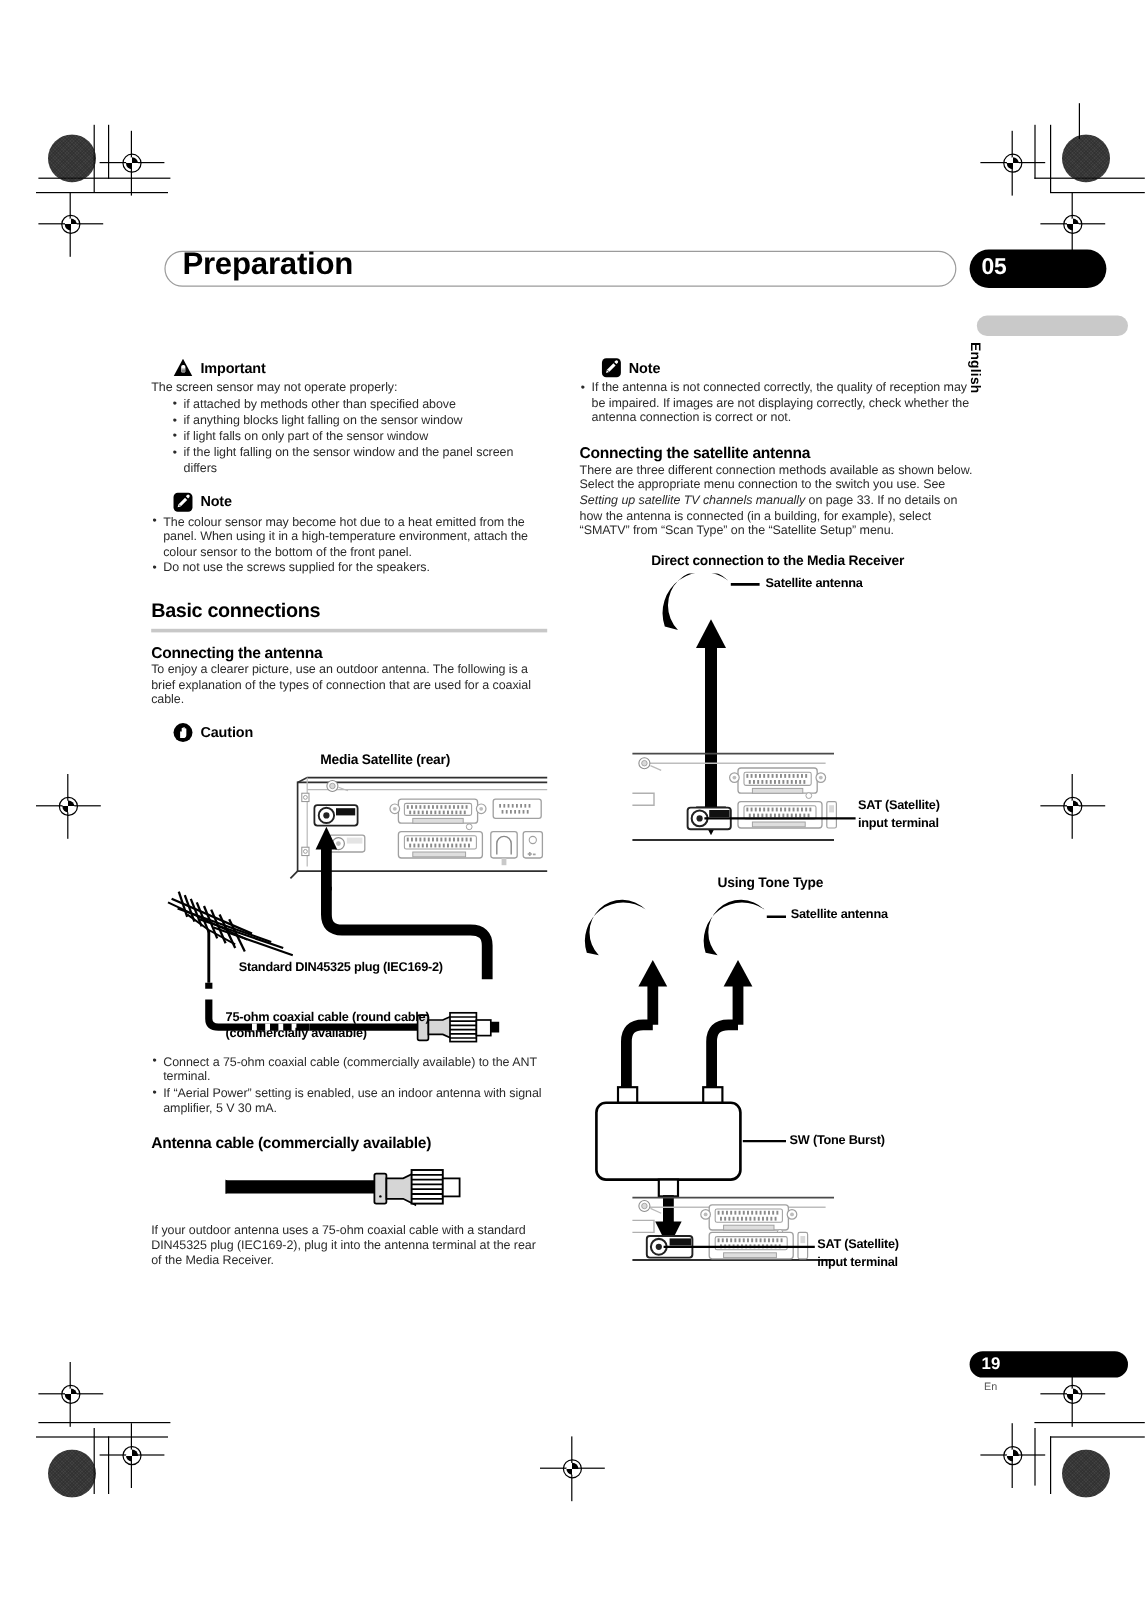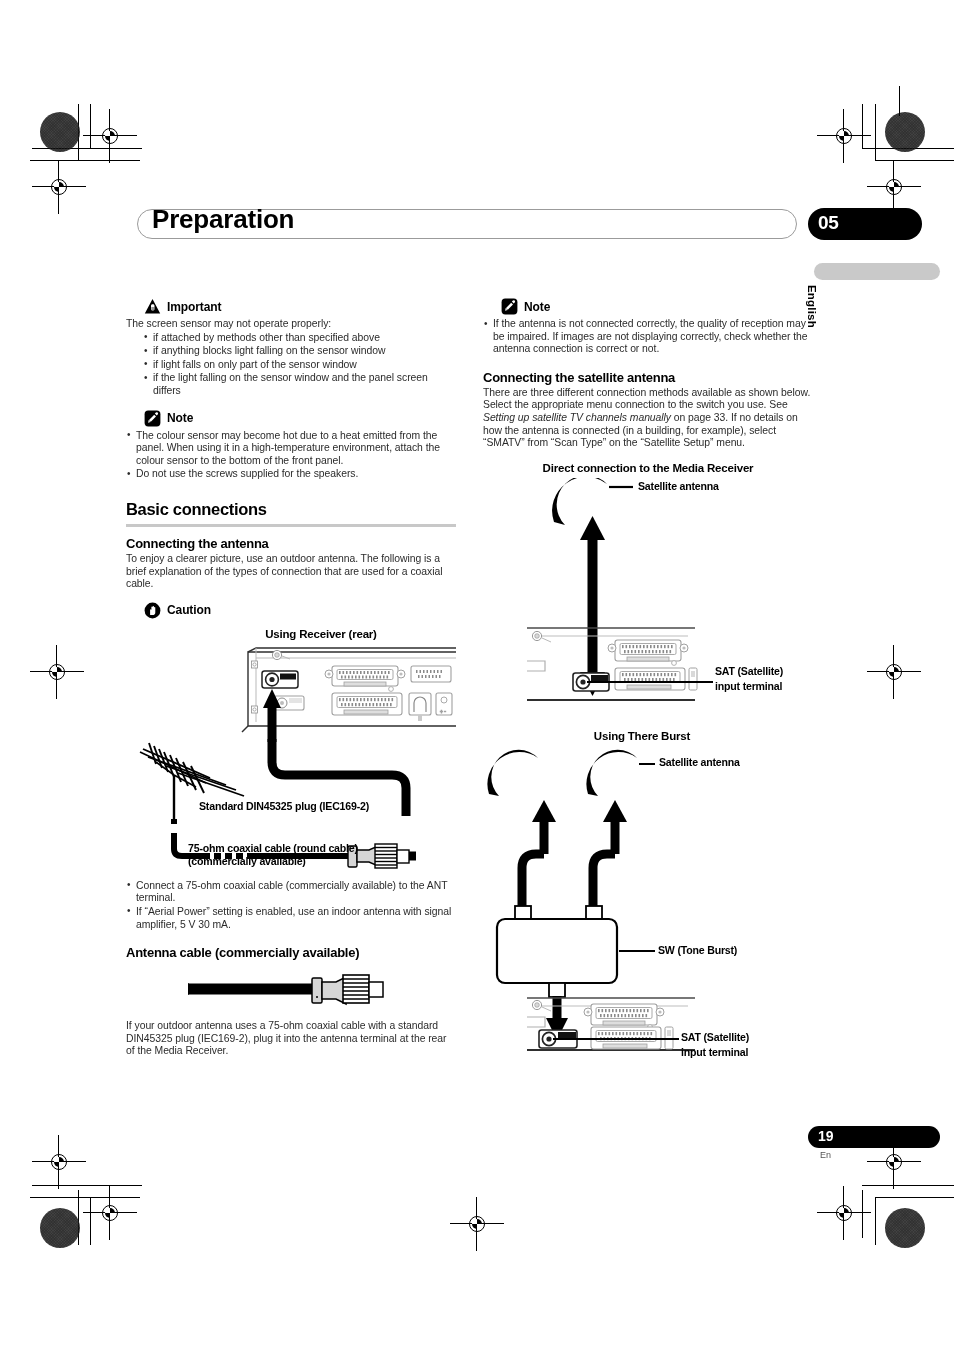--- a/index.html
+++ b/index.html
@@ -243,21 +243,21 @@
       <span class="ico">
         <svg viewBox="0 0 17 17">
             <circle cx="8.5" cy="8.5" r="7.9" fill="#000"></circle>
         <path d="M6.1 12.9V8.0c0-.4.3-.7.65-.7.36 0 .65.3.65.7V5.1c0-.4.3-.7.65-.7.36 0 .65.3.65.7v2.0V4.6c0-.4.3-.7.65-.7s.65.3.65.7v2.8V5.6c0-.38.29-.68.64-.68.36 0 .65.3.65.68v5.0c0 1.3-.75 2.3-1.55 2.3z" fill="#fff"></path>
           </svg>
       </span>
       <span class="badge-label">Caution</span>
     </div>
 
     <div class="fig" style="height:248px;margin-top:9px;">
-      <div class="fig-cap" style="margin-left:60px;">Using Receiver (rear)</div>
+      <div class="fig-cap" style="margin-left:60px;">Media Satellite (rear)</div>
 
       <svg viewBox="0 0 330 232" width="330" height="232" style="position:absolute;left:0;top:16px;">
 
         <g>
           <path d="M122 8 h210 v74 h-210 z" fill="#fff" stroke="#2f2f2f" stroke-width="1.4"></path>
           <path d="M122 8 l8 -4 h204" fill="none" stroke="#2f2f2f" stroke-width="1.4"></path>
           <path d="M130 4 v74" fill="none" stroke="#b9b9b9" stroke-width="1"></path>
           <path d="M130 14 h202" fill="none" stroke="#b9b9b9" stroke-width="1.2"></path>
           <path d="M122 82 q-4 4 -6 6" fill="none" stroke="#2f2f2f" stroke-width="1.4"></path>
 
@@ -619,21 +619,21 @@
 
         <path d="M104 204 H230" stroke="#000" stroke-width="1.8"></path>
       </svg>
 
       <div class="lbl" style="position:absolute;left:155px;top:18px;">Satellite antenna</div>
       <div class="lbl" style="position:absolute;left:232px;top:203px;">SAT (Satellite)</div>
       <div class="lbl" style="position:absolute;left:232px;top:218px;">input terminal</div>
     </div>
 
     <div class="fig" style="height:330px;margin-top:24px;">
-      <div class="fig-cap" style="margin-left:-12px;">Using There Burst</div>
+      <div class="fig-cap" style="margin-left:-12px;">Using Tone Type</div>
 
       <svg viewBox="0 0 330 312" width="330" height="312" style="position:absolute;left:0;top:16px;">
 
         <g>
           <path d="M6 48 A32 32 0 0 1 55 12 A25 25 0 0 0 16 50 z" fill="#000"></path>
         </g>
         <g>
           <path d="M105 48 A32 32 0 0 1 154 12 A25 25 0 0 0 115 50 z" fill="#000"></path>
         </g>
         <path d="M156 18 H172" stroke="#000" stroke-width="2"></path>

